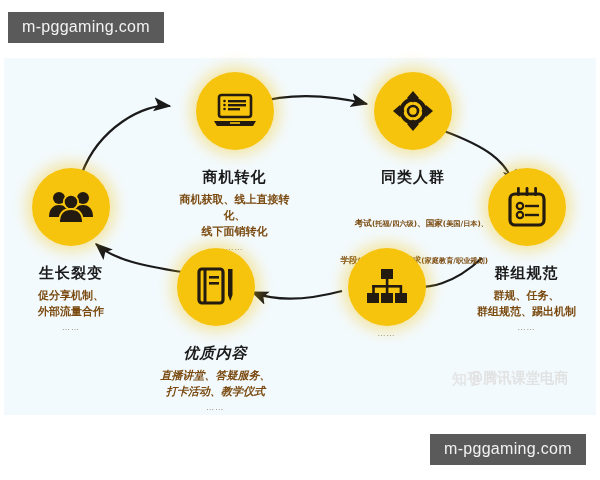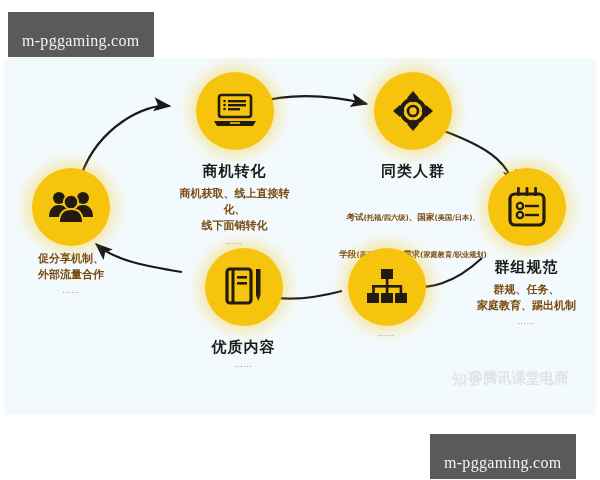--- a/index.html
+++ b/index.html
@@ -6,24 +6,24 @@
   body{
     width:600px;height:480px;
     background:#ffffff;
     font-family:"DejaVu Sans","Liberation Sans",sans-serif;
     overflow:hidden;position:relative;
   }
   .wm-box{
     position:absolute;
     background:#5a5a5a;
     color:#f2f2f2;
-    font-family:Liberation Serif, serif;
+    font-family:Liberation Sans, sans-serif;
     font-size:16px;
     letter-spacing:.3px;
-    padding:20px 14px 7px 14px;
+    padding:6px 14px 7px 14px;
     white-space:nowrap;
   }
   #wm-top{left:8px;top:12px;}
   #wm-bottom{left:430px;top:434px;}
 
   #canvas{
     position:absolute;
     left:4px;top:58px;
     width:592px;height:357px;
     background:#f3fafd;
@@ -35,21 +35,21 @@
   .circle{
     width:78px;height:78px;border-radius:50%;
     background:#f7c40d;
     box-shadow:0 0 14px 6px rgba(247,196,13,0.35);
     margin:0 auto;
     display:flex;align-items:center;justify-content:center;
     position:relative;
   }
   .circle svg{display:block;}
   .node-title{
-    margin-top:12px;
+    margin-top:18px;
     font-size:15px;
     font-weight:bold;
     color:#1b1b1b;
     letter-spacing:1px;
     white-space:nowrap;
   }
   .node-desc{
     margin-top:5px;
     font-size:11px;
     font-weight:bold;
@@ -62,24 +62,24 @@
     font-size:8px;
     color:#9a8d7d;
     letter-spacing:1px;
   }
 
   
   #node-business{left:168px;top:14px;width:125px;}
   #node-audience{left:334px;top:14px;width:150px;}
   #node-norms{left:455px;top:110px;width:135px;}
   #node-structure{left:325px;top:190px;width:115px;}
-  #node-content{left:172px;top:190px;width:135px;}
+  #node-content{left:144px;top:190px;width:135px;font-style:italic;}
   #node-growth{left:8px;top:110px;width:118px;}
 
-  #node-audience .node-desc{font-size:8.6px;}
+  #node-audience .node-desc{font-size:8.6px;text-align:right;}
   #node-audience .sm{font-size:7.2px;font-weight:bold;}
 
   .watermark-cn{
     position:absolute;
     left:452px;top:368px;
     width:140px;height:26px;
     font-size:15px;
     font-weight:bold;
     color:#d8d8d8;
     white-space:nowrap;
@@ -180,21 +180,21 @@
           <rect x="28.2" y="2" width="2.8" height="9" rx="1.3" fill="#231a10"></rect>
           <circle cx="14" cy="21" r="3.2" fill="none" stroke="#231a10" stroke-width="2.2"></circle>
           <rect x="19" y="19.8" width="14" height="2.4" fill="#231a10"></rect>
           <circle cx="14" cy="30" r="3.2" fill="none" stroke="#231a10" stroke-width="2.2"></circle>
           <rect x="19" y="28.8" width="14" height="2.4" fill="#231a10"></rect>
         </svg>
       </span>
     </div>
     <div class="node-title">群组规范</div>
     <div class="node-desc">群规、任务、
-家庭教育、踢出机制</div>
+群组规范、踢出机制</div>
     <div class="node-dots">……</div>
   </div>
 
   <div class="node" id="node-structure">
     <div class="circle">
       <span>
         <svg width="44" height="40" viewBox="0 0 44 40">
           <rect x="16" y="2" width="12" height="10" fill="#231a10"></rect>
           <rect x="2" y="26" width="12" height="10" fill="#231a10"></rect>
           <rect x="16" y="26" width="12" height="10" fill="#231a10"></rect>
@@ -216,36 +216,39 @@
         <svg width="42" height="44" viewBox="0 0 42 44">
           <rect x="4" y="4" width="24" height="34" rx="3" fill="none" stroke="#231a10" stroke-width="3.2"></rect>
           <rect x="8.5" y="4" width="3" height="34" fill="#231a10"></rect>
           <rect x="14" y="11" width="10" height="2.6" fill="#231a10"></rect>
           <rect x="14" y="17" width="10" height="2.6" fill="#231a10"></rect>
           <path d="M33 4 L37.5 4 L37.5 30 L35.25 36 L33 30 Z" fill="#231a10"></path>
         </svg>
       </span>
     </div>
     <div class="node-title">优质内容</div>
+    <div class="node-desc">直播讲堂、答疑服务、
+打卡活动、教学仪式</div>
     <div class="node-dots">……</div>
   </div>
 
   <div class="node" id="node-growth">
     <div class="circle">
       <span>
         <svg width="46" height="36" viewBox="0 0 46 36">
           <circle cx="11" cy="9" r="6" fill="#231a10"></circle>
           <path d="M1 28 C1 19 6 16 11 16 C16 16 21 19 21 28 Z" fill="#231a10"></path>
           <circle cx="35" cy="9" r="6" fill="#231a10"></circle>
           <path d="M25 28 C25 19 30 16 35 16 C40 16 45 19 45 28 Z" fill="#231a10"></path>
           <circle cx="23" cy="13" r="7.2" fill="#231a10" stroke="#f7c40d" stroke-width="1.8"></circle>
           <path d="M11 34 C11 23 17 20 23 20 C29 20 35 23 35 34 Z" fill="#231a10" stroke="#f7c40d" stroke-width="1.8"></path>
         </svg>
       </span>
     </div>
+    <div class="node-title">生长裂变</div>
     <div class="node-desc">促分享机制、
 外部流量合作</div>
     <div class="node-dots">……</div>
   </div>
 
 </div>
 
 <div class="watermark-cn">
   <span class="w1">知乎</span>
   <span class="w2">@腾讯课堂电商</span>

